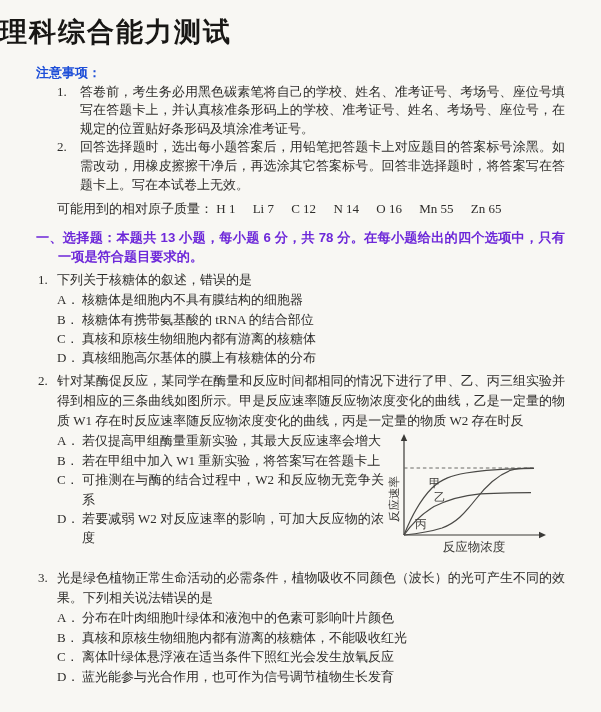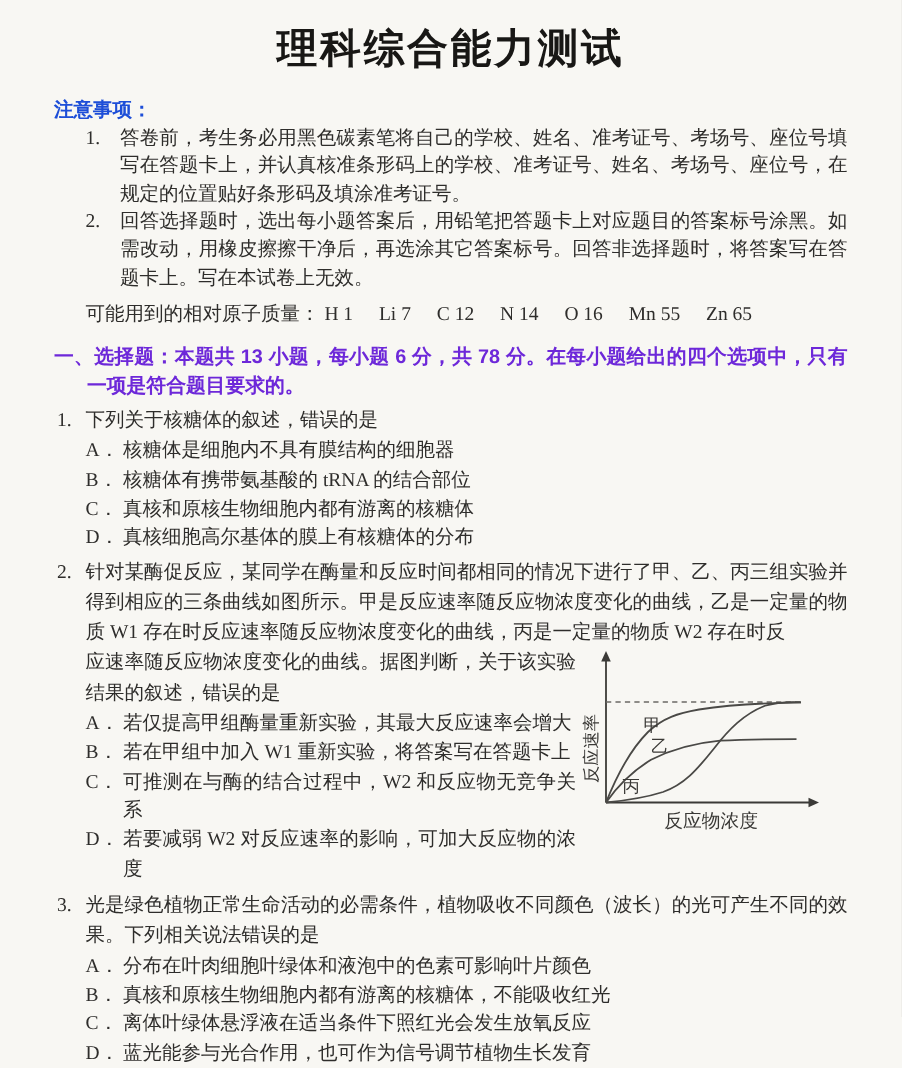--- a/index.html
+++ b/index.html
@@ -3,21 +3,21 @@
 <meta charset="utf-8">
 <style>
   html,body{margin:0;padding:0;background:#e9e8e4;}
   .page{
     width:601px;height:712px;margin:0 auto;position:relative;overflow:hidden;
     background:#f8f7f3;
     font-family:"Liberation Serif","DejaVu Serif",serif;
     color:#2e2d2b;
   }
   .title{
-    text-align:center;padding-top:14px;margin:0;
+    padding-top:14px;margin:0;
     font-family:"Liberation Sans","DejaVu Sans",sans-serif;
     font-size:27px;font-weight:700;letter-spacing:2px;color:#181715;
   }
   .content{padding:0 36px;font-size:13px;line-height:18.6px;text-align:justify;}
   .notes-heading{
     margin-top:14px;font-weight:700;
     font-family:"Liberation Sans","DejaVu Sans",sans-serif;font-size:13px;color:#1d4ed8;
   }
   .note-item{display:flex;margin-left:21px;}
   .note-num{width:23px;flex:none;}
@@ -106,21 +106,20 @@
       </div>
     </div>
 
     <div class="question">
       <div class="q-stem">
         <span class="q-num">2.</span>
         <span class="q-text">针对某酶促反应，某同学在酶量和反应时间都相同的情况下进行了甲、乙、丙三组实验并得到相应的三条曲线如图所示。甲是反应速率随反应物浓度变化的曲线，乙是一定量的物质 W1 存在时反应速率随反应物浓度变化的曲线，丙是一定量的物质 W2 存在时反</span>
       </div>
       <div class="q2-row">
         <div class="q2-left">
-          <div class="q2-stem-cont">应速率随反应物浓度变化的曲线。据图判断，关于该实验结果的叙述，错误的是</div>
           <div class="options" style="margin-left:0;">
             <div class="opt">
               <span class="opt-label">A．</span>
               <span class="opt-text">若仅提高甲组酶量重新实验，其最大反应速率会增大</span>
             </div>
             <div class="opt">
               <span class="opt-label">B．</span>
               <span class="opt-text">若在甲组中加入 W1 重新实验，将答案写在答题卡上</span>
             </div>
             <div class="opt">

